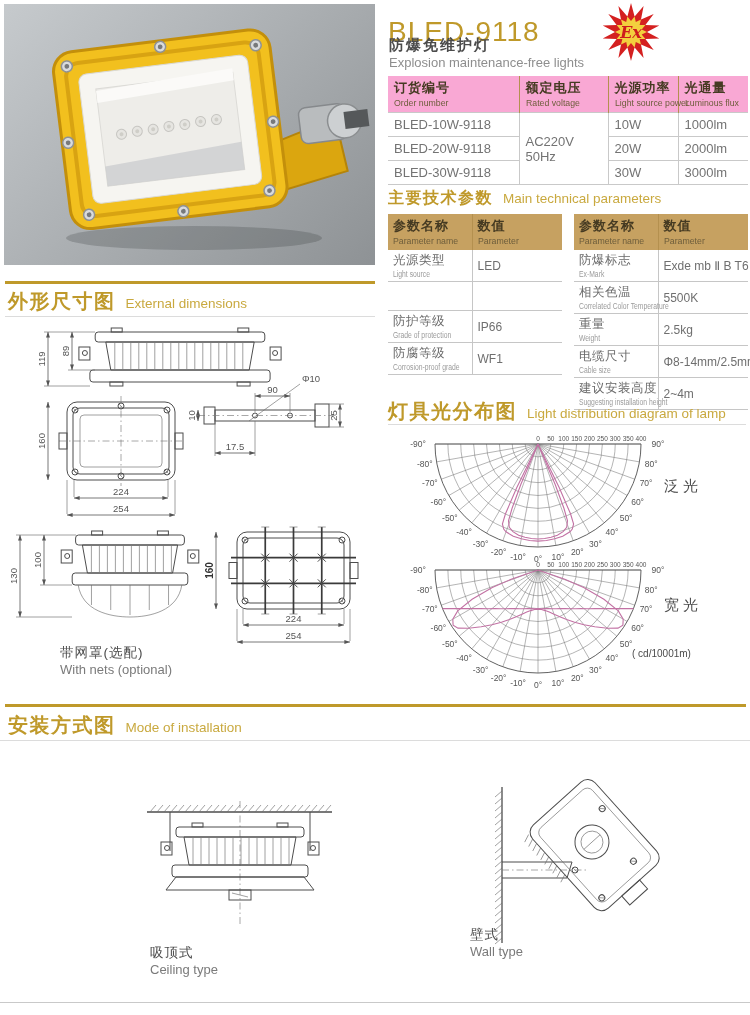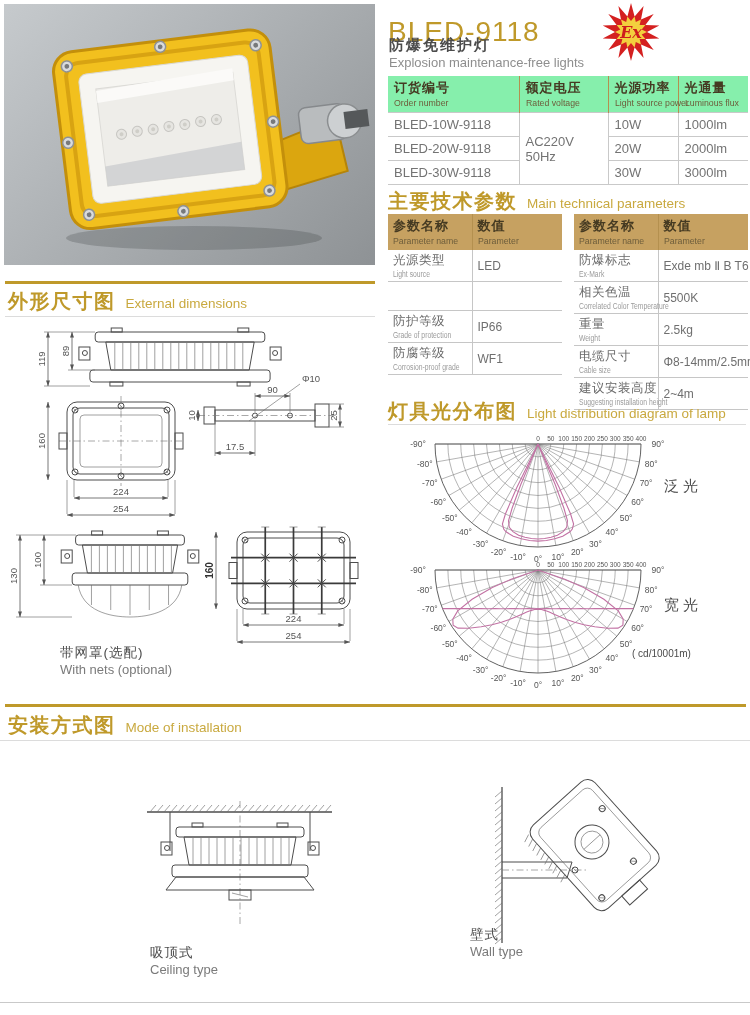--- a/index.html
+++ b/index.html
@@ -5,30 +5,30 @@
   html,body{margin:0;padding:0;background:#fff;}
   body{font-family:"Liberation Sans",sans-serif;}
   .page{position:relative;width:750px;height:1015px;background:#fff;overflow:hidden;}
   .abs{position:absolute;}
   .photo{left:4px;top:4px;width:371px;height:261px;background:linear-gradient(135deg,#c6cacd 0%,#adb1b4 45%,#8e9295 100%);}
   .model{left:388px;top:16px;font-size:28px;font-weight:normal;color:#bf992a;letter-spacing:1px;}
   .name-cn{left:389px;top:36px;font-size:15px;font-weight:bold;color:#4c4c4c;letter-spacing:2px;}
   .name-en{left:389px;top:55px;font-size:13px;color:#8e8e8e;}
   table{border-collapse:collapse;table-layout:fixed;}
   .order-table{left:388px;top:76px;width:360px;}
-  .order-table th{background:#86efac;text-align:left;padding:3px 6px 4px;vertical-align:top;}
+  .order-table th{background:#f9a8d4;text-align:left;padding:3px 6px 4px;vertical-align:top;}
   .order-table th + th{border-left:1px solid #b4904f;}
   .th-cn{font-size:13px;font-weight:bold;color:#453a22;letter-spacing:1px;}
   .th-en{font-size:9.5px;font-weight:normal;color:#6d5d3b;white-space:nowrap;transform:scaleX(.92);transform-origin:0 50%;}
   .order-table td{border:1px solid #c9c9c9;font-size:13px;color:#737373;padding:3px 6px;height:17px;}
   .order-table td:first-child{border-left:none;margin-left:13px;}
   .order-table td:last-child{border-right:none;}
   .order-table tr:last-child td{border-bottom:1px solid #c9c9c9;}
   .sec-title{display:flex;align-items:baseline;white-space:nowrap;}
-  .sec-cn{font-size:20px;font-weight:bold;color:#bf992a;letter-spacing:1.5px;}
+  .sec-cn{font-size:16px;font-weight:bold;color:#bf992a;letter-spacing:1.5px;}
   .sec-en{font-size:13.5px;color:#c9a93f;margin-left:10px;}
   .sec-cn.sm{font-size:20px;}
   .param-table{width:174px;}
   .param-table th{background:#c6a161;text-align:left;padding:3px 5px 4px;vertical-align:top;}
   .param-table th + th{border-left:1px solid #b4904f;}
   .param-table td{border-bottom:1px solid #c6c6c6;padding:2px 5px;height:24px;vertical-align:middle;}
   .p-val{border-left:1px solid #c6c6c6;font-size:12px;color:#6f6f6f;white-space:nowrap;}
   .p-cn{font-size:12.5px;color:#6a6a6a;letter-spacing:.5px;white-space:nowrap;}
   .p-en{font-size:8.5px;color:#9b9b9b;white-space:nowrap;transform:scaleX(.8);transform-origin:0 50%;}
   .rule-gold{height:3px;background:#bf992a;}

